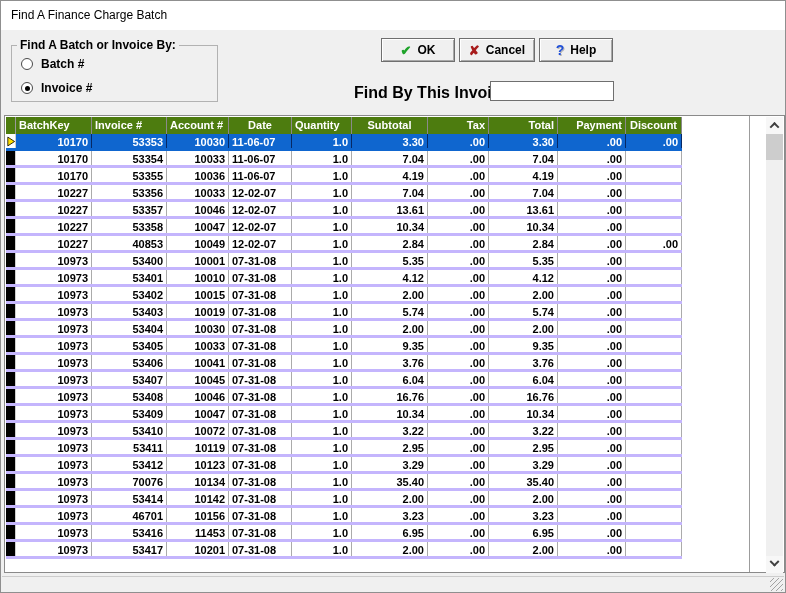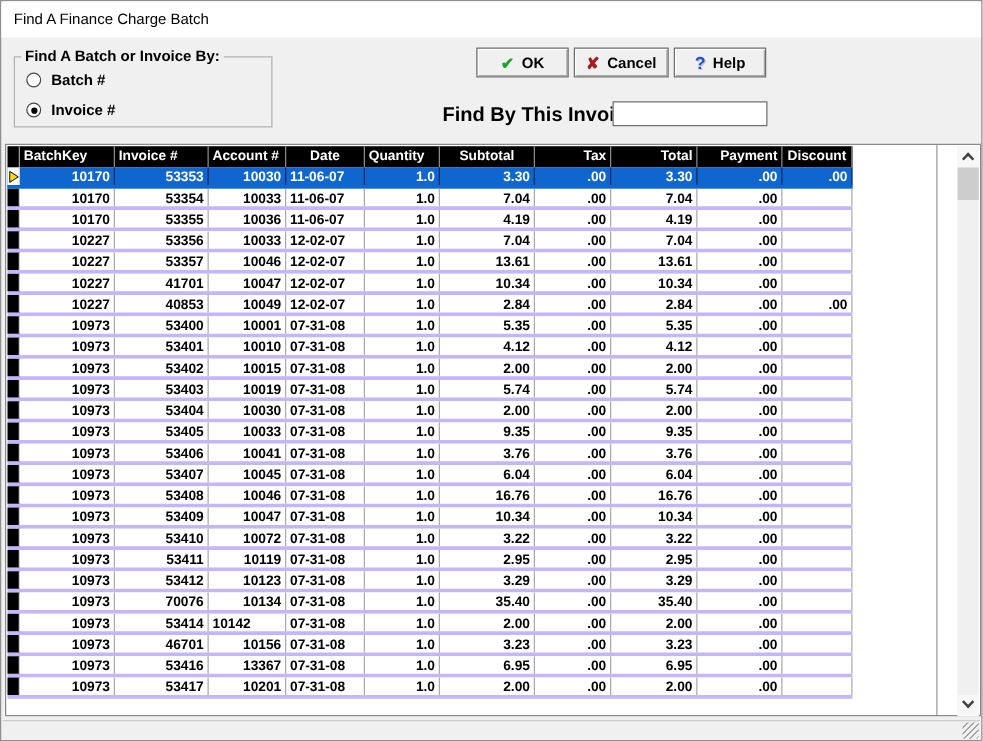--- a/index.html
+++ b/index.html
@@ -33,21 +33,21 @@
 
   
   .find-label { position:absolute; left:353px; top:83px; font-size:16px; font-weight:bold; }
   .find-input { position:absolute; left:489px; top:80px; width:124px; height:20px;
                 border:1px solid #6f6f6f; background:#fff; font-size:12px; padding:0 3px;
                 font-family:"Liberation Sans", sans-serif; }
 
   
   .gridpanel { position:absolute; left:3px; top:114px; width:781px; height:458px;
                background:#fff; border:1px solid #8a8a8a; }
-  .ghead { position:absolute; left:1px; top:1px; display:flex; background:#000000; height:17px; }
+  .ghead { position:absolute; left:1px; top:1px; display:flex; background:#4d7c0f; height:17px; }
   .hcell { height:17px; line-height:17px; color:#fff; font-size:11px; font-weight:bold;
            border-right:1px solid #8a8a8a; padding:0 3px; flex:0 0 auto;
            overflow:hidden; white-space:nowrap; }
   .hcell.ind { width:10px; padding:0; border-right:1px solid #9a9a9a; }
   .gbody { position:absolute; left:1px; top:18px; }
   .grow { display:flex; height:17px; border-bottom:3px solid #c4b5fd; background:#fff; cursor:default; }
   .icell { flex:0 0 10px; width:10px; background:#000; border-right:1px solid #cfcfcf; }
   .gcell { flex:0 0 auto; font-size:11px; font-weight:bold; line-height:16px; color:#000;
            border-right:1px solid #ababab; padding:0 3px; overflow:hidden; white-space:nowrap; }
   .grow.sel { background:#0f66cf; border-bottom-color:#0f66cf; }
@@ -188,21 +188,21 @@
           <div class="gcell" style="width: 60px; text-align: right;">1.0</div>
           <div class="gcell" style="width: 76px; text-align: right;">13.61</div>
           <div class="gcell" style="width: 61px; text-align: right;">.00</div>
           <div class="gcell" style="width: 69px; text-align: right;">13.61</div>
           <div class="gcell" style="width: 68px; text-align: right;">.00</div>
           <div class="gcell" style="width: 56px; text-align: right;"></div>
         </div>
         <div class="grow">
           <div class="icell"></div>
           <div class="gcell" style="width: 76px; text-align: right;">10227</div>
-          <div class="gcell" style="width: 75px; text-align: right;">41701</div>
+          <div class="gcell" style="width: 75px; text-align: right;">53358</div>
           <div class="gcell" style="width: 62px; text-align: right;">10047</div>
           <div class="gcell" style="width: 63px; text-align: left;">12-02-07</div>
           <div class="gcell" style="width: 60px; text-align: right;">1.0</div>
           <div class="gcell" style="width: 76px; text-align: right;">10.34</div>
           <div class="gcell" style="width: 61px; text-align: right;">.00</div>
           <div class="gcell" style="width: 69px; text-align: right;">10.34</div>
           <div class="gcell" style="width: 68px; text-align: right;">.00</div>
           <div class="gcell" style="width: 56px; text-align: right;"></div>
         </div>
         <div class="grow">
@@ -397,21 +397,21 @@
           <div class="gcell" style="width: 76px; text-align: right;">35.40</div>
           <div class="gcell" style="width: 61px; text-align: right;">.00</div>
           <div class="gcell" style="width: 69px; text-align: right;">35.40</div>
           <div class="gcell" style="width: 68px; text-align: right;">.00</div>
           <div class="gcell" style="width: 56px; text-align: right;"></div>
         </div>
         <div class="grow">
           <div class="icell"></div>
           <div class="gcell" style="width: 76px; text-align: right;">10973</div>
           <div class="gcell" style="width: 75px; text-align: right;">53414</div>
-          <div class="gcell" style="width: 62px; text-align: left;">10142</div>
+          <div class="gcell" style="width: 62px; text-align: right;">10142</div>
           <div class="gcell" style="width: 63px; text-align: left;">07-31-08</div>
           <div class="gcell" style="width: 60px; text-align: right;">1.0</div>
           <div class="gcell" style="width: 76px; text-align: right;">2.00</div>
           <div class="gcell" style="width: 61px; text-align: right;">.00</div>
           <div class="gcell" style="width: 69px; text-align: right;">2.00</div>
           <div class="gcell" style="width: 68px; text-align: right;">.00</div>
           <div class="gcell" style="width: 56px; text-align: right;"></div>
         </div>
         <div class="grow">
           <div class="icell"></div>
@@ -423,21 +423,21 @@
           <div class="gcell" style="width: 76px; text-align: right;">3.23</div>
           <div class="gcell" style="width: 61px; text-align: right;">.00</div>
           <div class="gcell" style="width: 69px; text-align: right;">3.23</div>
           <div class="gcell" style="width: 68px; text-align: right;">.00</div>
           <div class="gcell" style="width: 56px; text-align: right;"></div>
         </div>
         <div class="grow">
           <div class="icell"></div>
           <div class="gcell" style="width: 76px; text-align: right;">10973</div>
           <div class="gcell" style="width: 75px; text-align: right;">53416</div>
-          <div class="gcell" style="width: 62px; text-align: right;">13367</div>
+          <div class="gcell" style="width: 62px; text-align: right;">11453</div>
           <div class="gcell" style="width: 63px; text-align: left;">07-31-08</div>
           <div class="gcell" style="width: 60px; text-align: right;">1.0</div>
           <div class="gcell" style="width: 76px; text-align: right;">6.95</div>
           <div class="gcell" style="width: 61px; text-align: right;">.00</div>
           <div class="gcell" style="width: 69px; text-align: right;">6.95</div>
           <div class="gcell" style="width: 68px; text-align: right;">.00</div>
           <div class="gcell" style="width: 56px; text-align: right;"></div>
         </div>
         <div class="grow">
           <div class="icell"></div>

